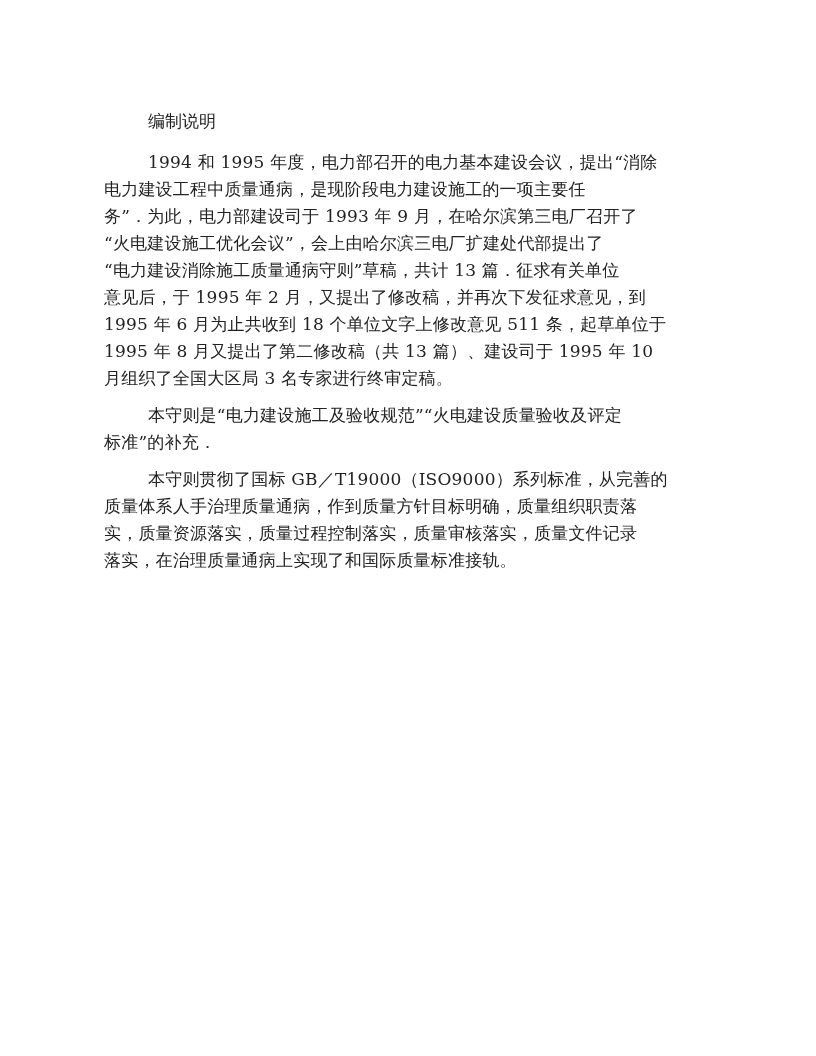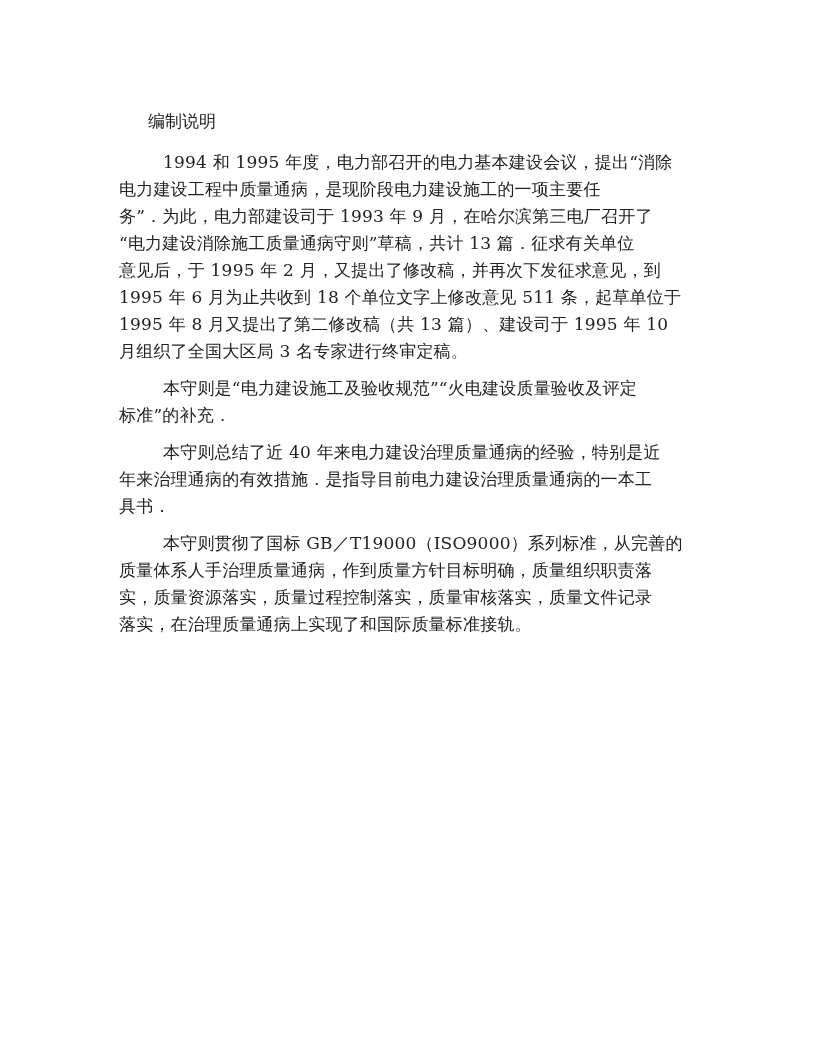--- a/index.html
+++ b/index.html
@@ -1,52 +1,48 @@
 <!DOCTYPE html>
 <html><head>
 <meta charset="utf-8">
 <style>
   html, body { margin: 0; padding: 0; background: #ffffff; }
   body { width: 816px; height: 1056px; position: relative; overflow: hidden;
          font-family: "DejaVu Serif", "Liberation Serif", serif; color: #222222; }
   .page { position: absolute; left: 104px; top: 108px; width: 630px; }
   .title { font-size: 17px; line-height: 27px; text-indent: 44px; margin: 0 0 14px 0; }
-  .para { font-size: 17px; line-height: 27px; text-indent: 44px; margin: 0 0 10px 15px;
+  .para { font-size: 17px; line-height: 27px; text-indent: 44px; margin: 0 0 10px 0;
           text-align: justify; letter-spacing: 0.2px; }
   .line { display: block; white-space: nowrap; }
   .line.first { padding-left: 44px; }
   .para .line { text-indent: 0; }
 </style>
 </head>
 <body>
 
 <div class="page">
   <div class="title">编制说明</div>
 
   <div class="para">
     <span class="line first">1994 和 1995 年度，电力部召开的电力基本建设会议，提出“消除</span>
     <span class="line">电力建设工程中质量通病，是现阶段电力建设施工的一项主要任</span>
     <span class="line">务”．为此，电力部建设司于 1993 年 9 月，在哈尔滨第三电厂召开了</span>
+    <span class="line">“火电建设施工优化会议”，会上由哈尔滨三电厂扩建处代部提出了</span>
     <span class="line">“电力建设消除施工质量通病守则”草稿，共计 13 篇．征求有关单位</span>
     <span class="line">意见后，于 1995 年 2 月，又提出了修改稿，并再次下发征求意见，到</span>
     <span class="line">1995 年 6 月为止共收到 18 个单位文字上修改意见 511 条，起草单位于</span>
     <span class="line">1995 年 8 月又提出了第二修改稿（共 13 篇）、建设司于 1995 年 10</span>
     <span class="line">月组织了全国大区局 3 名专家进行终审定稿。</span>
   </div>
 
   <div class="para">
     <span class="line first">本守则是“电力建设施工及验收规范”“火电建设质量验收及评定</span>
     <span class="line">标准”的补充．</span>
   </div>
 
-  <div class="para">
-    <span class="line first">本守则总结了近 40 年来电力建设治理质量通病的经验，特别是近</span>
-    <span class="line">年来治理通病的有效措施．是指导目前电力建设治理质量通病的一本工</span>
-    <span class="line">具书．</span>
-  </div>
 
   <div class="para">
     <span class="line first">本守则贯彻了国标 GB／T19000（ISO9000）系列标准，从完善的</span>
     <span class="line">质量体系人手治理质量通病，作到质量方针目标明确，质量组织职责落</span>
     <span class="line">实，质量资源落实，质量过程控制落实，质量审核落实，质量文件记录</span>
     <span class="line">落实，在治理质量通病上实现了和国际质量标准接轨。</span>
   </div>
 
 
 </div>

